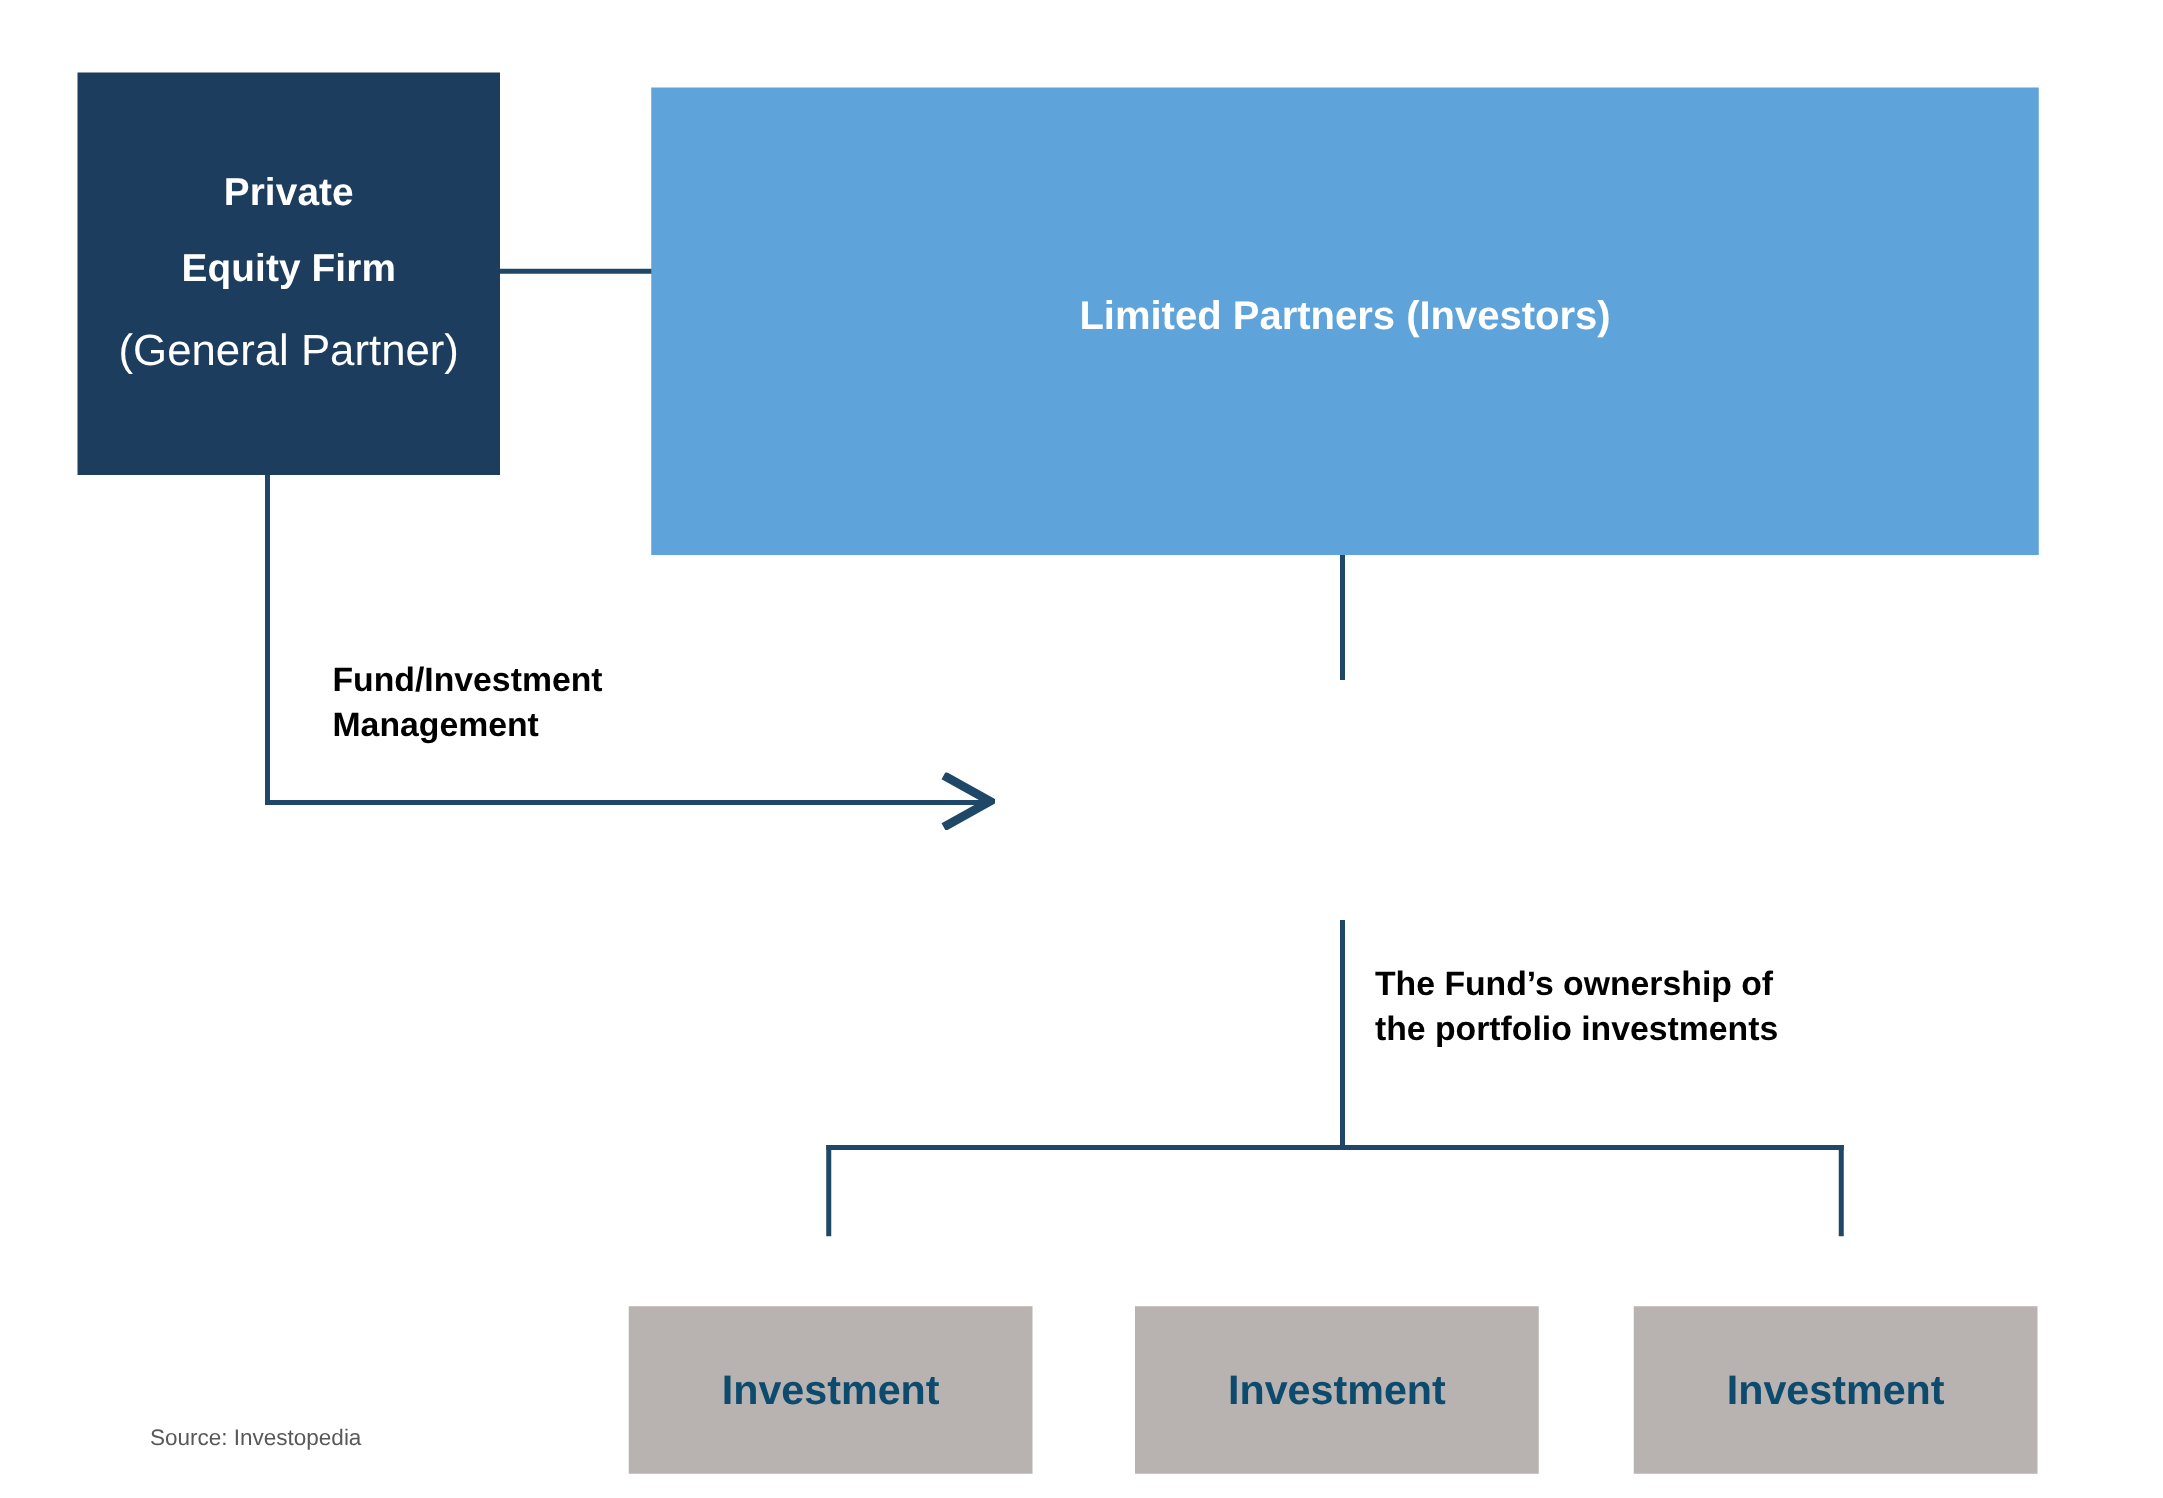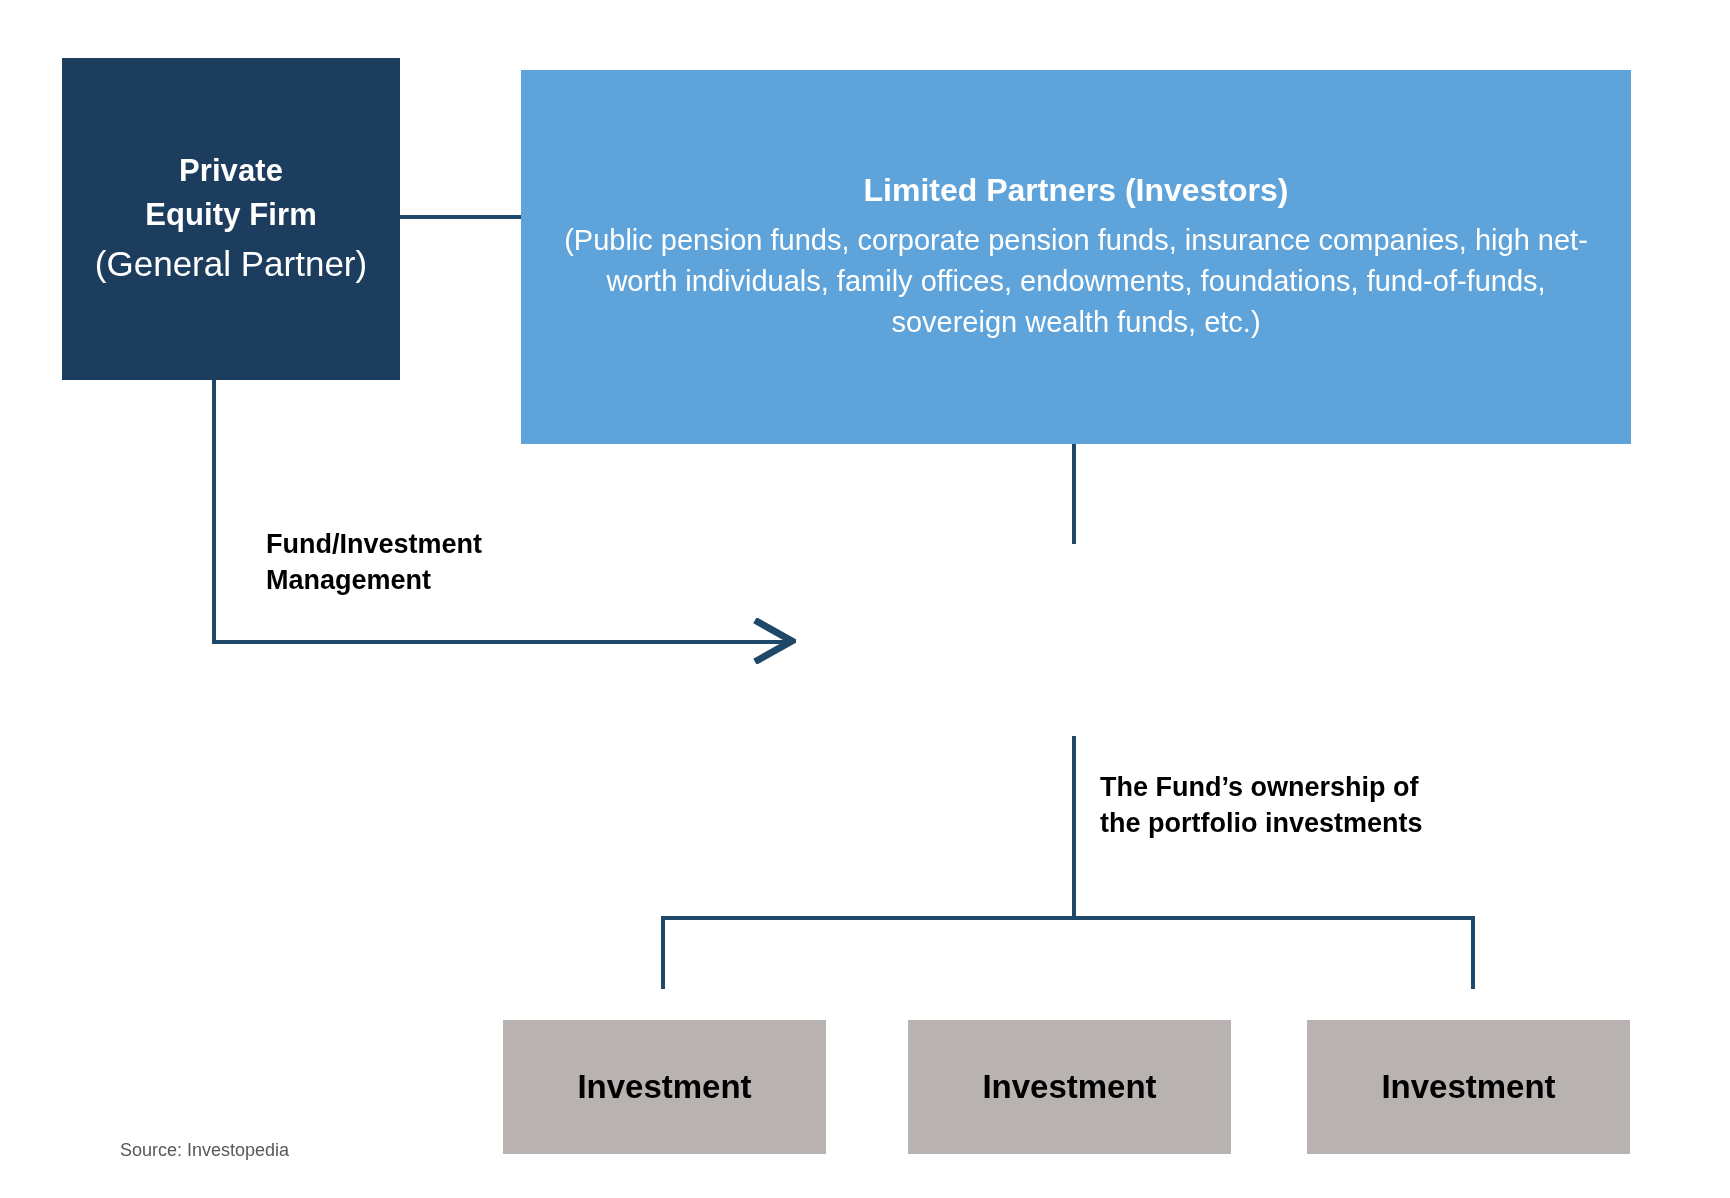--- a/index.html
+++ b/index.html
@@ -28,20 +28,21 @@
   }
 
   
   #pe-firm-box {
     left: 62px;
     top: 58px;
     width: 338px;
     height: 322px;
     background: #1c3d5e;
     color: #ffffff;
+    gap: 17px;
   }
   #pe-firm-box .title {
     font-size: 31px;
     font-weight: bold;
     line-height: 1.42;
     letter-spacing: .1px;
   }
   #pe-firm-box .sub {
     font-size: 35px;
     font-weight: normal;
@@ -88,25 +89,25 @@
   }
   #pe-fund-box .sub {
     font-size: 29px;
     font-weight: normal;
     line-height: 1.35;
     margin-top: 6px;
   }
 
   
   .investment-box {
-    top: 1020px;
+    top: 1045px;
     width: 323px;
     height: 134px;
     background: #b8b3b0;
-    color: #000000;
+    color: #0c4a6e;
   }
   .investment-box .title {
     font-size: 33px;
     font-weight: bold;
     line-height: 1.2;
   }
   #investment-box-1 { left: 503px; }
   #investment-box-2 { left: 908px; }
   #investment-box-3 { left: 1307px; }
 
@@ -184,21 +185,20 @@
   </svg>
 
   <div class="box" id="pe-firm-box">
     <div class="title">Private</div>
     <div class="title">Equity Firm</div>
     <div class="sub">(General Partner)</div>
   </div>
 
   <div class="box" id="lp-box">
     <div class="title">Limited Partners (Investors)</div>
-    <div class="sub">(Public pension funds, corporate pension funds, insurance companies, high net-worth individuals, family offices, endowments, foundations, fund-of-funds, sovereign wealth funds, etc.)</div>
   </div>
 
 
   <div class="box investment-box" id="investment-box-1">
     <div class="title">Investment</div>
   </div>
   <div class="box investment-box" id="investment-box-2">
     <div class="title">Investment</div>
   </div>
   <div class="box investment-box" id="investment-box-3">

